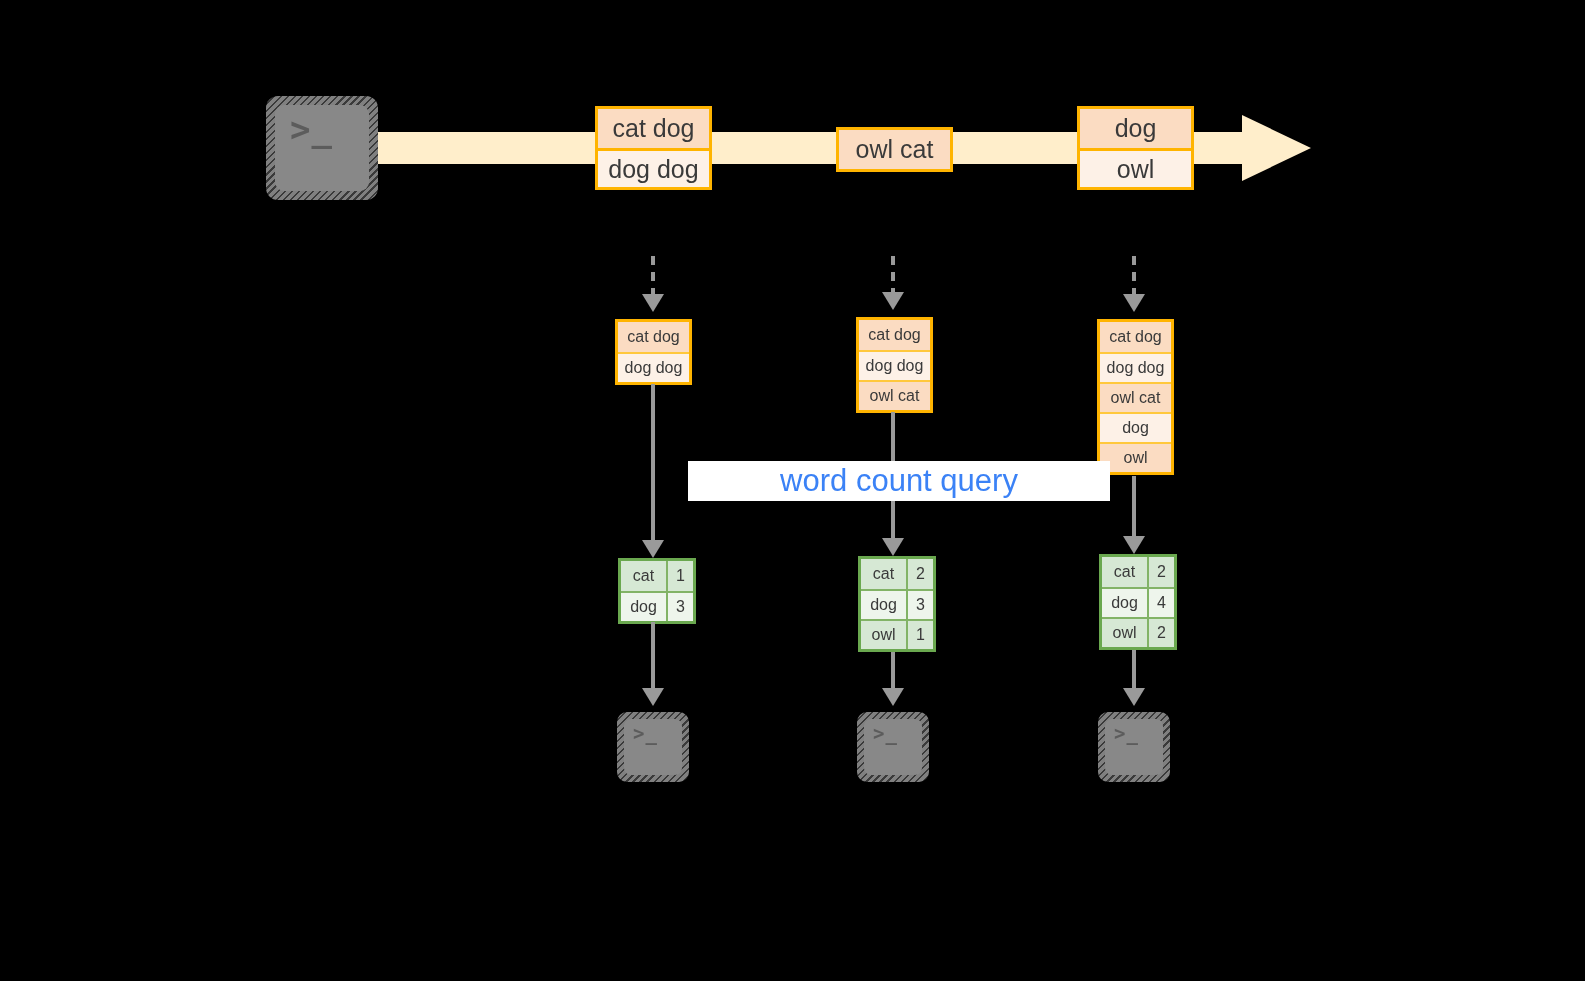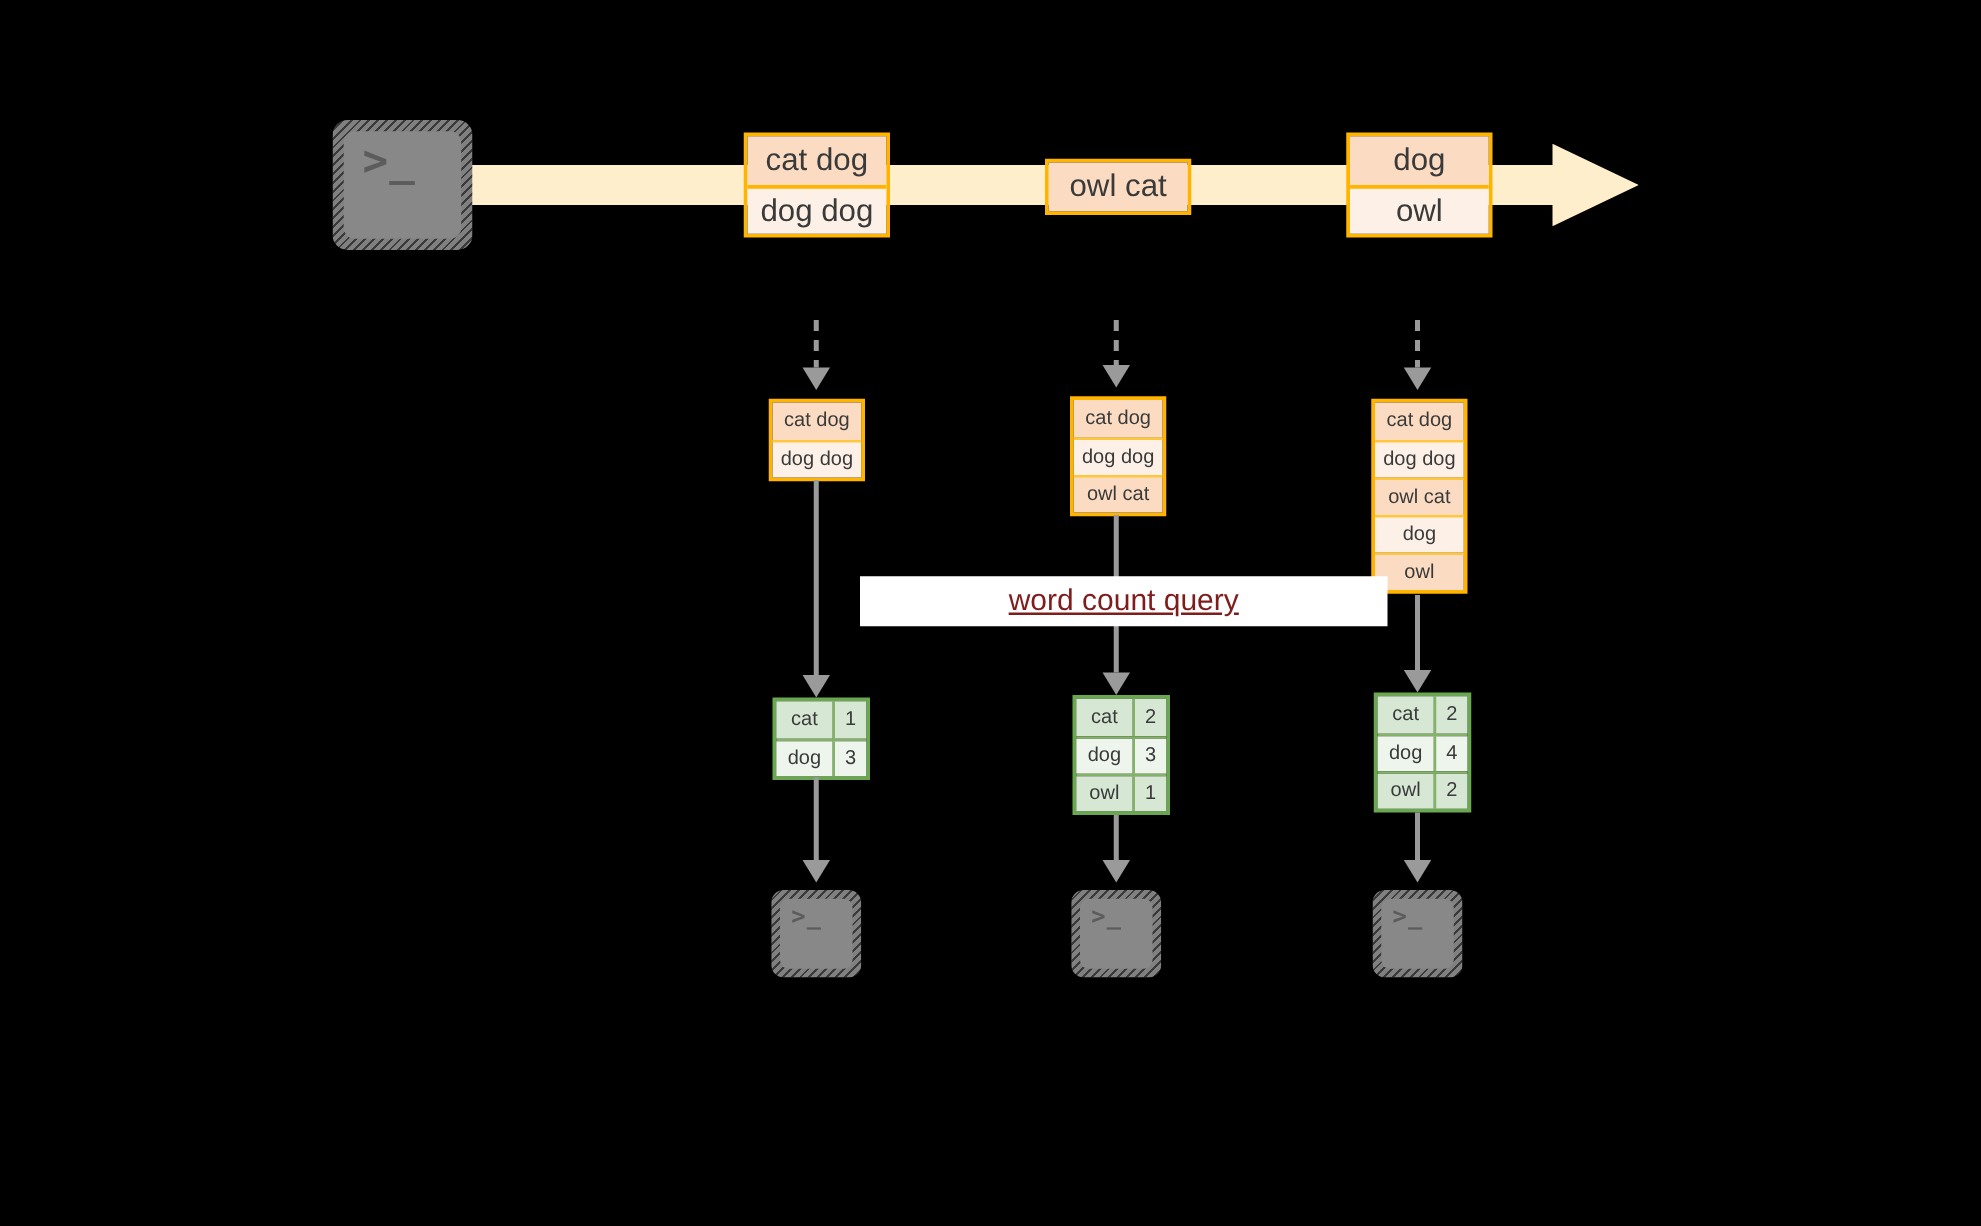--- a/index.html
+++ b/index.html
@@ -134,27 +134,26 @@
     width: 0; height: 0;
     border-left: 11px solid transparent;
     border-right: 11px solid transparent;
     border-top: 18px solid #9a9a9a;
   }
 
   
   .querylabel {
     position: absolute;
     background: #ffffff;
-    color: #7f1d1d;
+    color: #3b82f6;
     display: flex;
     align-items: center;
     justify-content: center;
-    font-size: 24px;
+    font-size: 31px;
     white-space: nowrap;
-    text-decoration: underline;
   }
 </style>
 </head>
 <body>
 
 <div id="canvas">
 
   <svg class="stream-arrow" style="left:366px; top:115px; width:945px; height:66px;" viewBox="0 0 945 66">
     <polygon points="0,17 876,17 876,0 945,33 876,66 876,49 0,49" fill="#ffeecb"></polygon>
   </svg>

